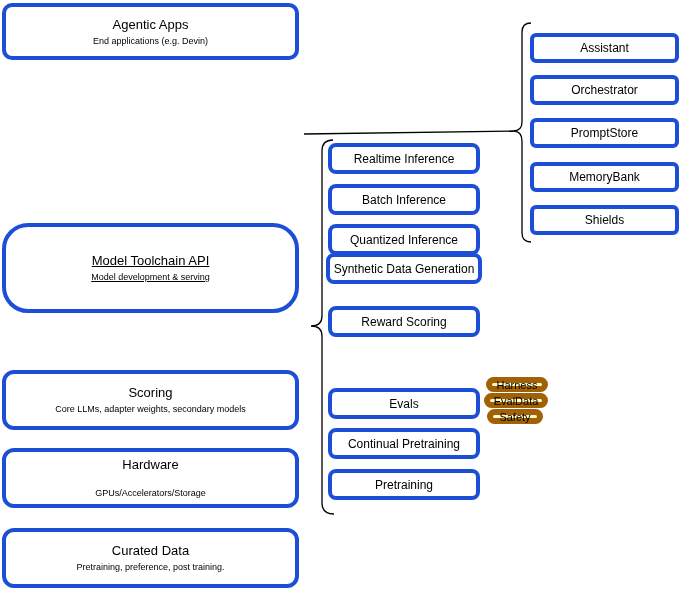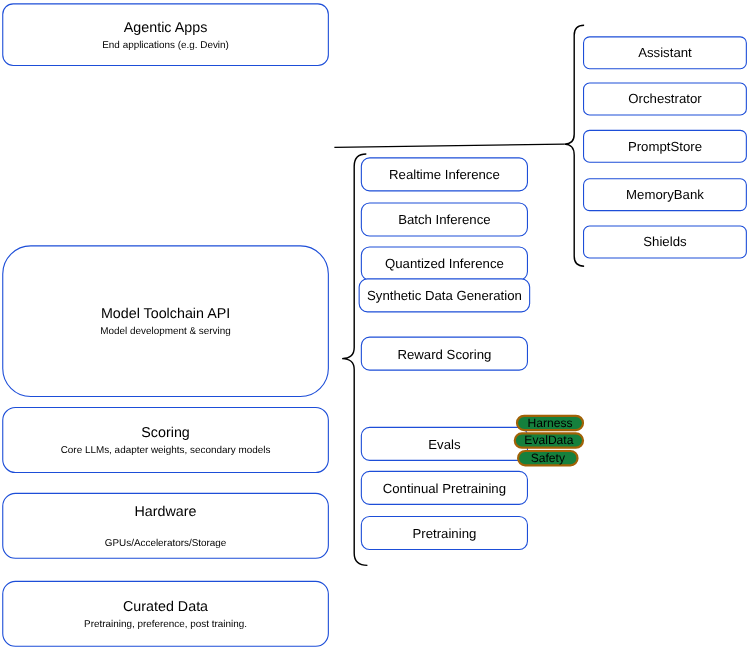--- a/index.html
+++ b/index.html
@@ -13,21 +13,21 @@
     height: 591px;
     background: #ffffff;
     font-family: "Liberation Sans", sans-serif;
     color: #000000;
     overflow: hidden;
   }
   .node {
     position: absolute;
     box-sizing: border-box;
     background: #ffffff;
-    border: 1px solid #1d4ed8;
+    border: 4px solid #1d4ed8;
     display: flex;
     flex-direction: column;
     align-items: center;
     justify-content: center;
     text-align: center;
   }
   .node .title {
     font-size: 13px;
     line-height: 15px;
     white-space: nowrap;
@@ -35,21 +35,21 @@
   .node .subtitle {
     font-size: 9px;
     line-height: 11px;
     margin-top: 4px;
     white-space: nowrap;
   }
   
   .lbox { left: 2px; width: 297px; }
   .l0 { top: 3px;   height: 57px;  border-radius: 10px; }
   .l1 { top: 84px;  height: 117px; border-radius: 26px; }
-  .l2 { top: 223px; height: 138px; border-radius: 26px; }
+  .l2 { top: 223px; height: 90px; border-radius: 26px; text-decoration: underline; }
   .l3 { top: 370px; height: 60px;  border-radius: 12px; }
   .l4 { top: 448px; height: 60px;  border-radius: 12px; gap: 12px; }
   .l5 { top: 528px; height: 60px;  border-radius: 12px; }
   
   .mbox {
     left: 328px; width: 152px; height: 31px;
     border-radius: 8px;
   }
   .mbox .label { font-size: 12px; white-space: nowrap; }
   .m0 { top: 143px; }
@@ -69,30 +69,31 @@
   .rbox .label { font-size: 12px; white-space: nowrap; }
   .r0 { top: 33px; }
   .r1 { top: 75px; }
   .r2 { top: 118px; }
   .r3 { top: 162px; }
   .r4 { top: 205px; }
   
   .badge {
     position: absolute;
     box-sizing: border-box;
-    background: #15803d;
-    border: 2px solid #a16207;
+    background: #fef9c3;
+    border: 6px solid #a16207;
     border-radius: 8px;
     display: flex;
     align-items: center;
     justify-content: center;
     font-size: 11px;
     line-height: 12px;
     z-index: 3;
     white-space: nowrap;
+    margin-left: 17px;
   }
   .badge0 { left: 469px; top: 377px; width: 62px; height: 15px; }
   .badge1 { left: 467px; top: 393px; width: 64px; height: 15px; }
   .badge2 { left: 470px; top: 409px; width: 56px; height: 15px; }
   .connector-layer {
     position: absolute;
     left: 0; top: 0;
     width: 682px; height: 591px;
     z-index: 1;
     pointer-events: none;

